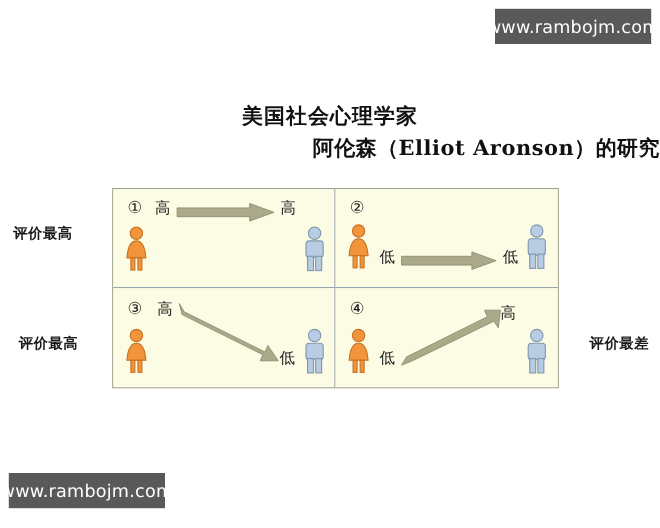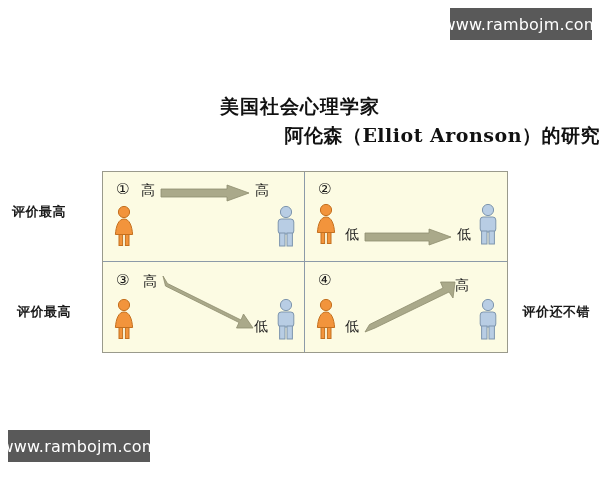--- a/index.html
+++ b/index.html
@@ -142,21 +142,21 @@
 
 <div class="title-block">
   <div class="title-line1">美国社会心理学家</div>
   <div class="title-line2">阿伦森（Elliot Aronson）的研究</div>
 </div>
 
 <div class="side-label" id="label-left-top">评价最高</div>
 
 <div class="side-label" id="label-left-bottom">评价最高</div>
 
-<div class="side-label" id="label-right">评价还不错</div>
+<div class="side-label" id="label-right">评价最差</div>
 
 <div class="grid">
 
   <div class="cell c1">
     <span class="idx" style="left:13px; top:10px;">①</span>
 
     <span class="lv" style="left:38px; top:11px;">高</span>
 
     <span class="lv" style="left:152px; top:11px;">高</span>
 

